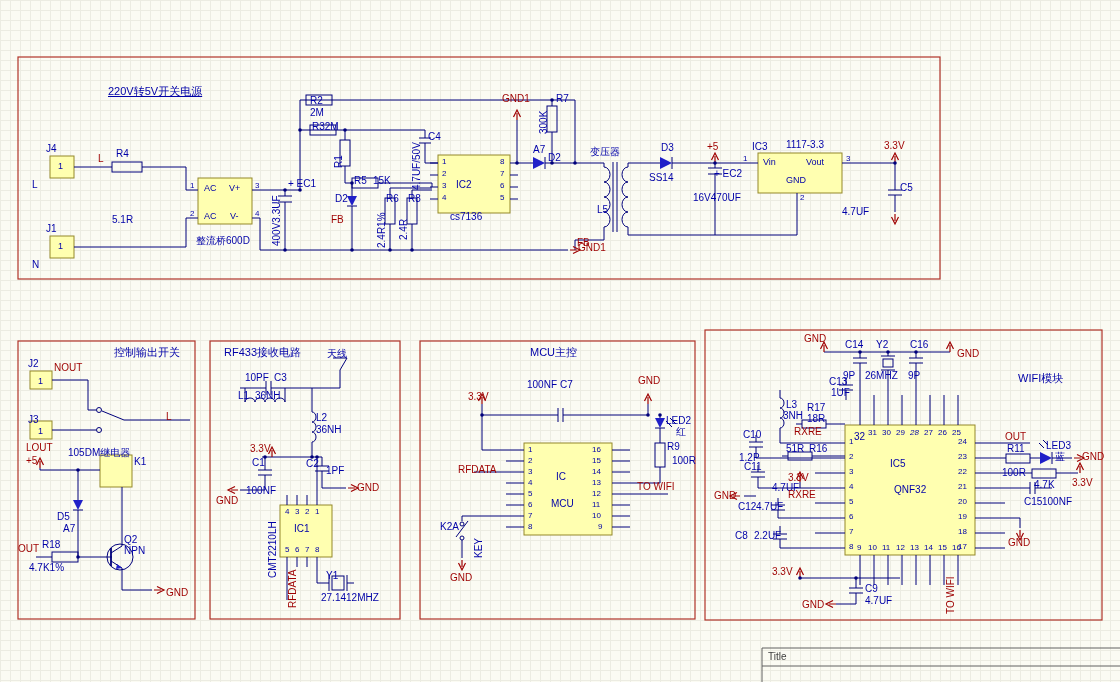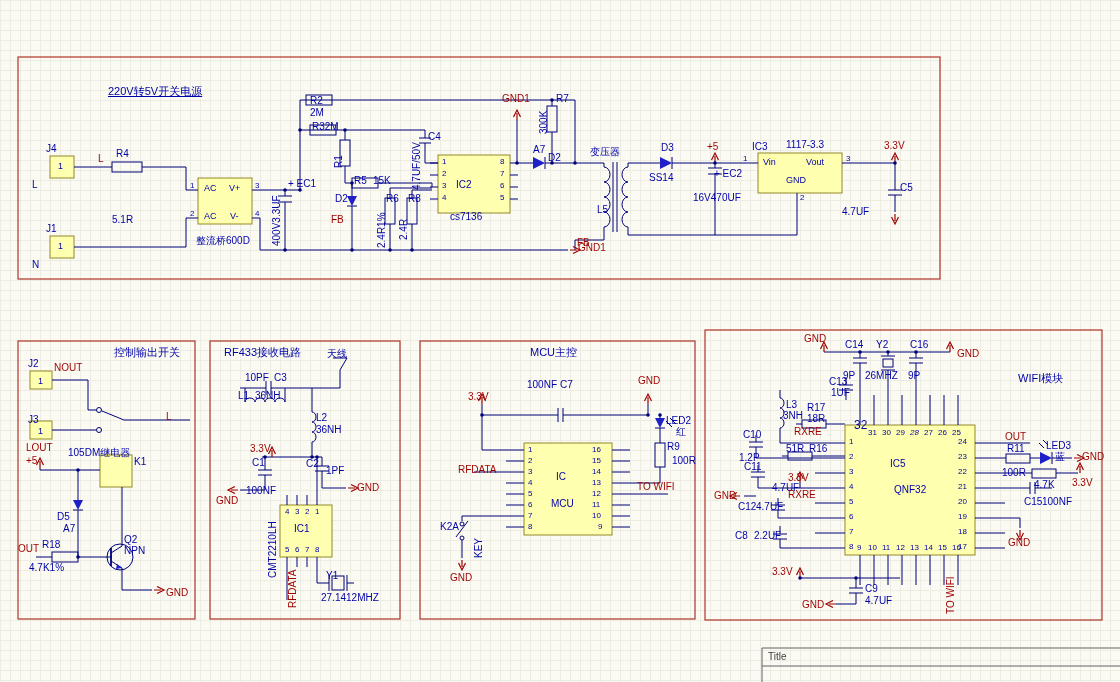--- a/index.html
+++ b/index.html
@@ -342,21 +342,21 @@
       <span class="lbl red" style="left: 788px; top: 473px;">3.3V</span>
       <span class="lbl" style="left: 772px; top: 483px;">4.7UF</span>
       <span class="lbl red" style="left: 714px; top: 491px;">GND</span>
       <span class="lbl red" style="left: 788px; top: 490px;">RXRE</span>
       <span class="lbl" style="left: 738px; top: 502px;">C12</span>
       <span class="lbl" style="left: 756px; top: 502px;">4.7UF</span>
       <span class="lbl" style="left: 735px; top: 531px;">C8</span>
       <span class="lbl" style="left: 754px; top: 531px;">2.2UF</span>
       <span class="lbl" style="left: 890px; top: 459px;">IC5</span>
       <span class="lbl" style="left: 894px; top: 485px;">QNF32</span>
-      <span class="lbl" style="left: 854px; top: 419px; font-size: 12px;">32</span>
+      <span class="lbl" style="left: 854px; top: 432px; font-size: 10px;">32</span>
       <span class="lbl" style="left: 868px; top: 429px; font-size: 8px;">31</span>
       <span class="lbl" style="left: 882px; top: 429px; font-size: 8px;">30</span>
       <span class="lbl" style="left: 896px; top: 429px; font-size: 8px;">29</span>
       <span class="lbl" style="left: 910px; top: 429px; font-size: 8px; font-style: italic;">28</span>
       <span class="lbl" style="left: 924px; top: 429px; font-size: 8px;">27</span>
       <span class="lbl" style="left: 938px; top: 429px; font-size: 8px;">26</span>
       <span class="lbl" style="left: 952px; top: 429px; font-size: 8px;">25</span>
       <span class="lbl" style="left: 849px; top: 438px; font-size: 8px;">1</span>
       <span class="lbl" style="left: 849px; top: 453px; font-size: 8px;">2</span>
       <span class="lbl" style="left: 849px; top: 468px; font-size: 8px;">3</span>

